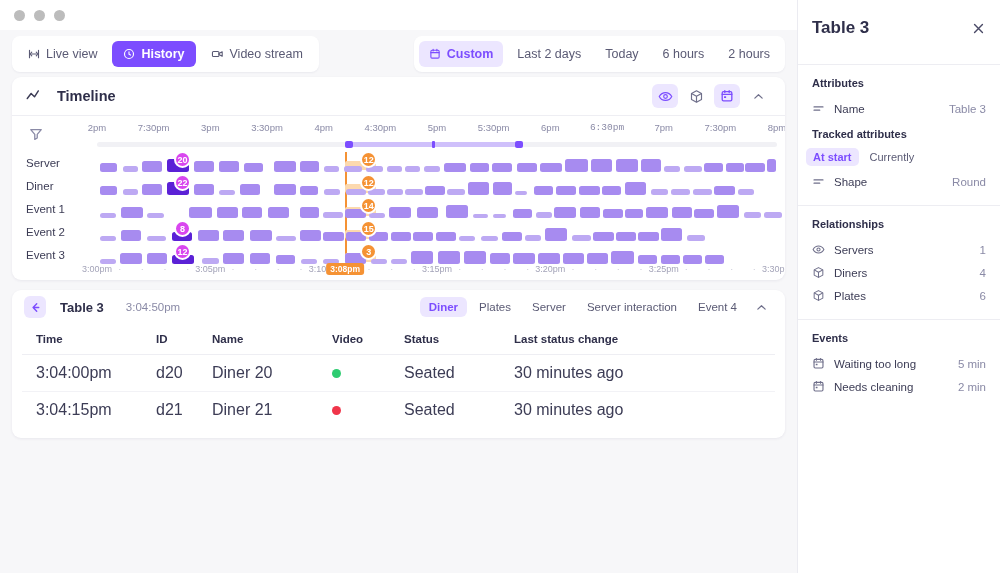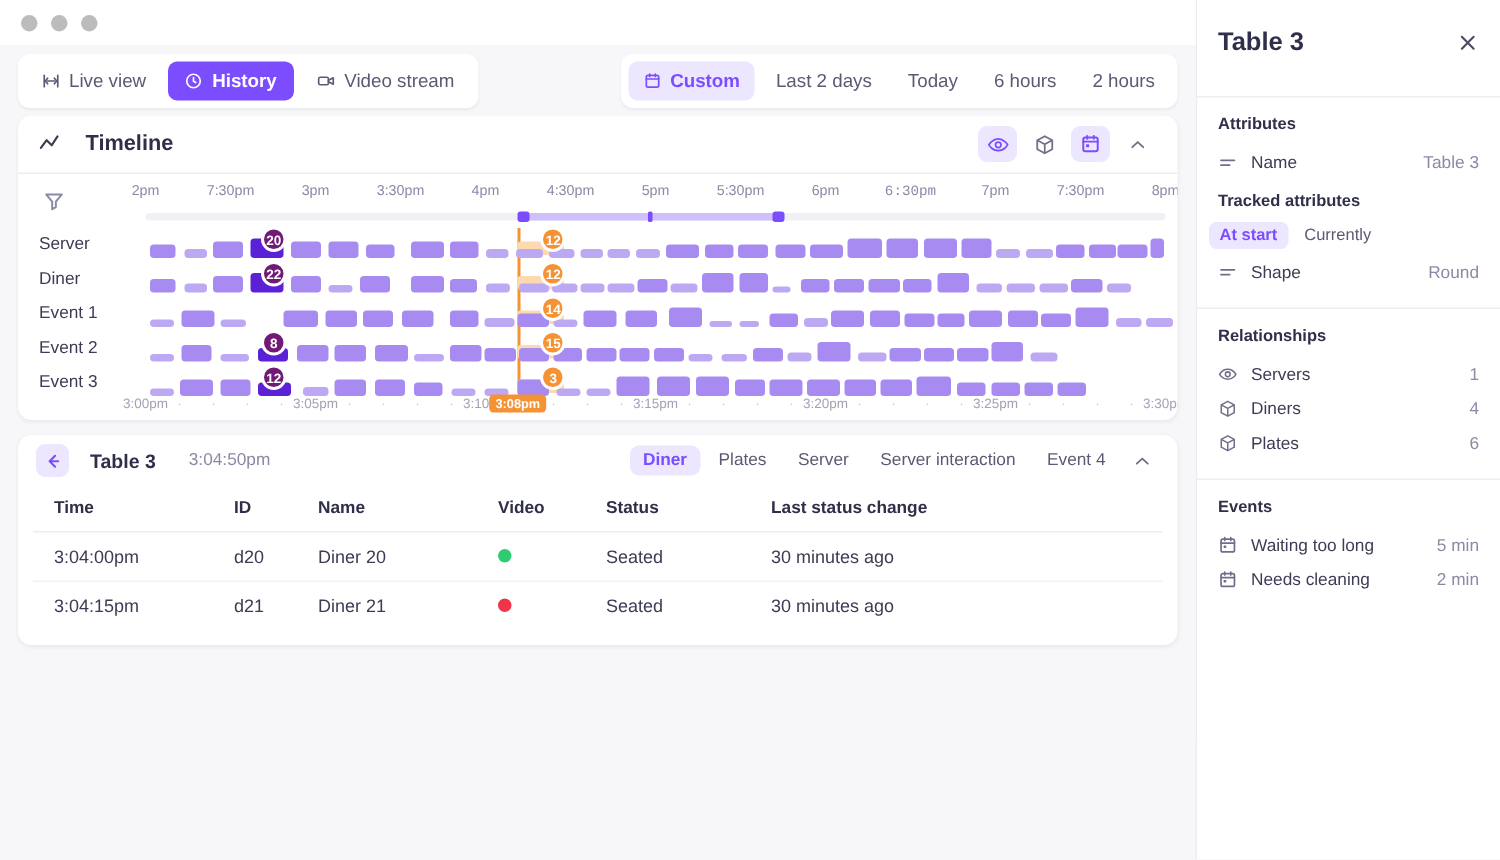--- a/index.html
+++ b/index.html
@@ -64,21 +64,21 @@
   .bar { position: absolute; background: #a78bf0; border-radius: 2.5px; bottom: 3px; }
   .bar.dark { background: #5b21d6; }
   .bar.light { background: #bda9f3; }
 
   .badge {
     position: absolute; color: #fff; font-size: 9px; font-weight: 700;
     width: 17px; height: 17px; border-radius: 50%;
     display: flex; align-items: center; justify-content: center;
     border: 2px solid #fff; bottom: 7px;
   }
-  .badge.purple { background: #701a75; }
+  .badge.purple { background: #d946ef; }
   .badge.orange { background: #f59234; }
 
   .ohl { position: absolute; height: 9px; background: #fcd9ae; border-radius: 2px; bottom: 5px; }
   .playhead { position: absolute; top: 36px; bottom: 18px; width: 1.5px; background: #f59234; }
 
   .axis { position: absolute; left: 85px; right: 8px; bottom: 3px; height: 13px; }
   .ax-lbl { position: absolute; font-size: 9px; color: #a3a3b8; transform: translateX(-50%); white-space: nowrap; }
   .ax-dot { position: absolute; font-size: 9px; color: #c9c9d6; transform: translateX(-50%); }
   .ax-now {
     position: absolute; transform: translateX(-50%);
@@ -93,21 +93,21 @@
   .dt-title { font-size: 13px; font-weight: 600; color: #2f2f4a; margin-left: 4px; }
   .dt-time { font-size: 11.5px; color: #8a8aa6; margin-left: 12px; }
   .dt-tabs { margin-left: auto; display: flex; align-items: center; gap: 3px; }
   .dt-tab { font-size: 11.5px; color: #5a5a74; padding: 4px 9px; border-radius: 6px; cursor: pointer; white-space: nowrap; }
   .dt-tab.on { background: #ece6ff; color: #7c4dff; font-weight: 600; }
   .chev { width: 24px; height: 22px; display: flex; align-items: center; justify-content: center; color: #6f6f8a; cursor: pointer; }
 
   .tbl-wrap { padding: 0 10px 10px; }
   table { width: 100%; border-collapse: collapse; table-layout: fixed; background: #fff; }
   th { text-align: left; font-size: 11.5px; font-weight: 700; color: #2f2f4a; padding: 9px 0 9px 14px; border-bottom: 1px solid #eeeef3; }
-  td { font-size: 12px; color: #3c3c55; padding: 9px 0 9px 14px; border-bottom: 1px solid #f2f2f6; }
+  td { font-size: 16px; color: #3c3c55; padding: 9px 0 9px 14px; border-bottom: 1px solid #f2f2f6; }
   tbody tr:last-child td { border-bottom: none; }
   .col-time { width: 120px; } .col-id { width: 56px; } .col-name { width: 120px; }
   .col-child { width: 72px; } .col-status { width: 110px; }
   .dotst { display: inline-block; width: 9px; height: 9px; border-radius: 50%; }
 
   
   .panel { width: 203px; height: 573px; background: #fff; border-left: 1px solid #ebebf1; padding: 0 14px; }
   .pnl-head { display: flex; align-items: center; padding-top: 18px; padding-bottom: 14px; }
   .pnl-title { font-size: 17px; font-weight: 600; color: #2f2f4a; }
   .pnl-close { margin-left: auto; color: #4a4a66; cursor: pointer; display: flex; }

